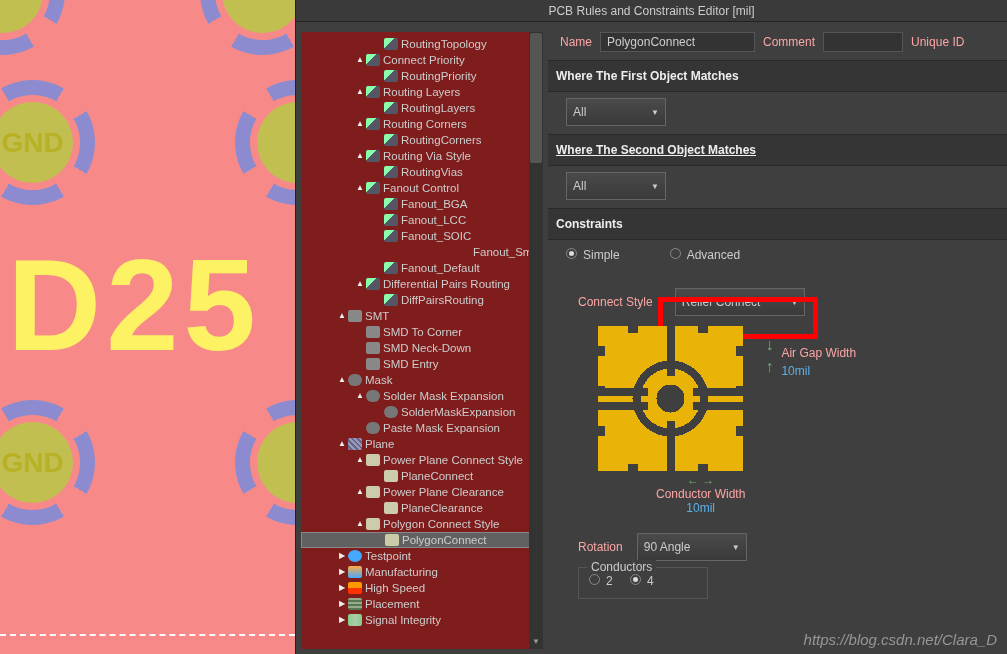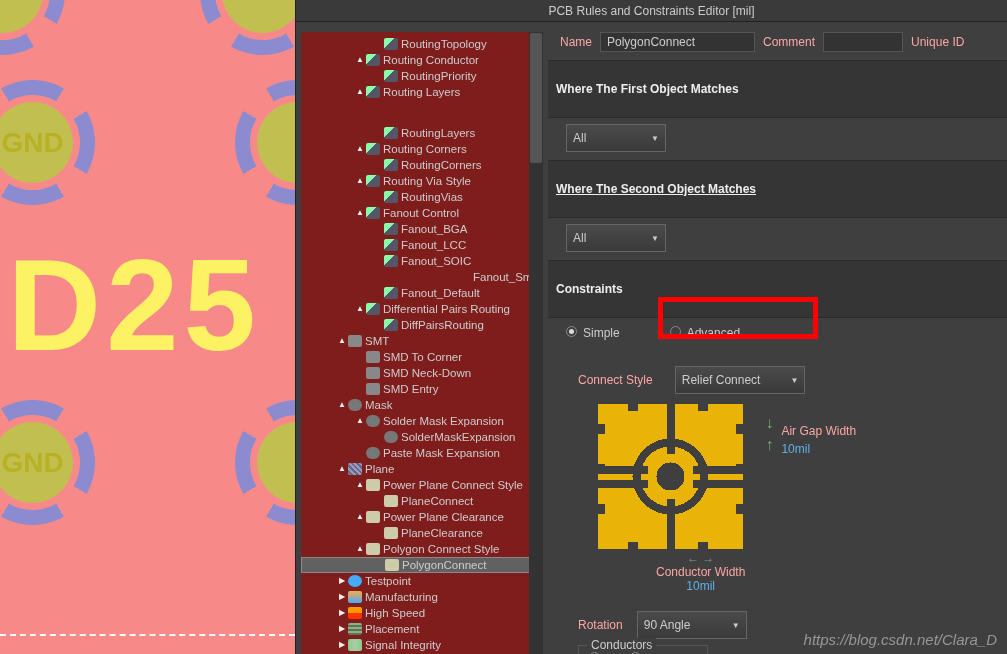--- a/index.html
+++ b/index.html
@@ -39,21 +39,21 @@
   .ico-mfg { background:linear-gradient(#fa4,#4af); border-radius:2px;}
   .ico-hs { background:linear-gradient(#f90 50%,#f30 50%); border-radius:2px;}
   .ico-place { background:repeating-linear-gradient(#9a8,#9a8 2px,#575 2px,#575 4px); border-radius:2px;}
   .ico-sig { background:linear-gradient(90deg,#8c8,#aca,#8c8); border-radius:2px;}
   .tree-item.sel { background:#616161; border:1px solid #888; height:16px; line-height:14px;}
 
   .form-col { flex:1; background:#3f3f3f; padding:10px 0 0 12px; overflow:hidden; }
   .row1 { display:flex; align-items:center; gap:8px; margin-bottom:8px; }
   .lbl { color:#fca5a5; font-size:12px; }
   input.txt, .combo { background:#333; border:1px solid #555; color:#ccc; height:20px; padding:0 6px; font-size:12px;}
-  .section-hdr { background:#353535; color:#eee; font-weight:bold; padding:21px 8px; margin:4px 0 6px -12px; font-size:12px; border-top:1px solid #2a2a2a; border-bottom:1px solid #2a2a2a;}
+  .section-hdr { background:#353535; color:#eee; font-weight:bold; padding:8px 8px; margin:4px 0 6px -12px; font-size:12px; border-top:1px solid #2a2a2a; border-bottom:1px solid #2a2a2a;}
   .combo { display:inline-flex; align-items:center; justify-content:space-between; height:28px; min-width:100px; color:#ccc; border:1px solid #666; background:linear-gradient(#4a4a4a,#3a3a3a); padding:0 6px; cursor:pointer;}
   .combo .chev { font-size:8px; color:#ccc; margin-left:30px;}
   .radio-row { display:flex; gap:50px; margin:8px 0 12px 6px; align-items:center;}
   .radio { width:11px; height:11px; border-radius:50%; border:1px solid #888; display:inline-block; margin-right:6px; position:relative;}
   .radio.on::after{content:"";position:absolute;inset:2px;background:#ddd;border-radius:50%;}
 
   .red-box { position:absolute; border:5px solid #f00; }
   .connect-row { display:flex; align-items:center; gap:22px; margin:26px 0 10px 18px;}
 
   .preview-area { display:flex; margin:8px 0 0 38px; gap:20px; }
@@ -125,33 +125,33 @@
         <div class="tree-scroll">
           <div class="tree" id="tree-container">
               <div class="tree-item" style="padding-left: 72px;">
                 <span class="arrow"></span>
                 <span class="ico ico-route"></span>
                 <span>RoutingTopology</span>
               </div>
               <div class="tree-item" style="padding-left: 54px;">
                 <span class="arrow">▲</span>
                 <span class="ico ico-route"></span>
-                <span>Routing Conductor</span>
+                <span>Connect Priority</span>
               </div>
               <div class="tree-item" style="padding-left: 72px;">
                 <span class="arrow"></span>
                 <span class="ico ico-route"></span>
                 <span>RoutingPriority</span>
               </div>
               <div class="tree-item" style="padding-left: 54px;">
                 <span class="arrow">▲</span>
                 <span class="ico ico-route"></span>
                 <span>Routing Layers</span>
               </div>
-              <div class="tree-item" style="padding-left: 72px; margin-top: 25px;">
+              <div class="tree-item" style="padding-left: 72px;">
                 <span class="arrow"></span>
                 <span class="ico ico-route"></span>
                 <span>RoutingLayers</span>
               </div>
               <div class="tree-item" style="padding-left: 54px;">
                 <span class="arrow">▲</span>
                 <span class="ico ico-route"></span>
                 <span>Routing Corners</span>
               </div>
               <div class="tree-item" style="padding-left: 72px;">

